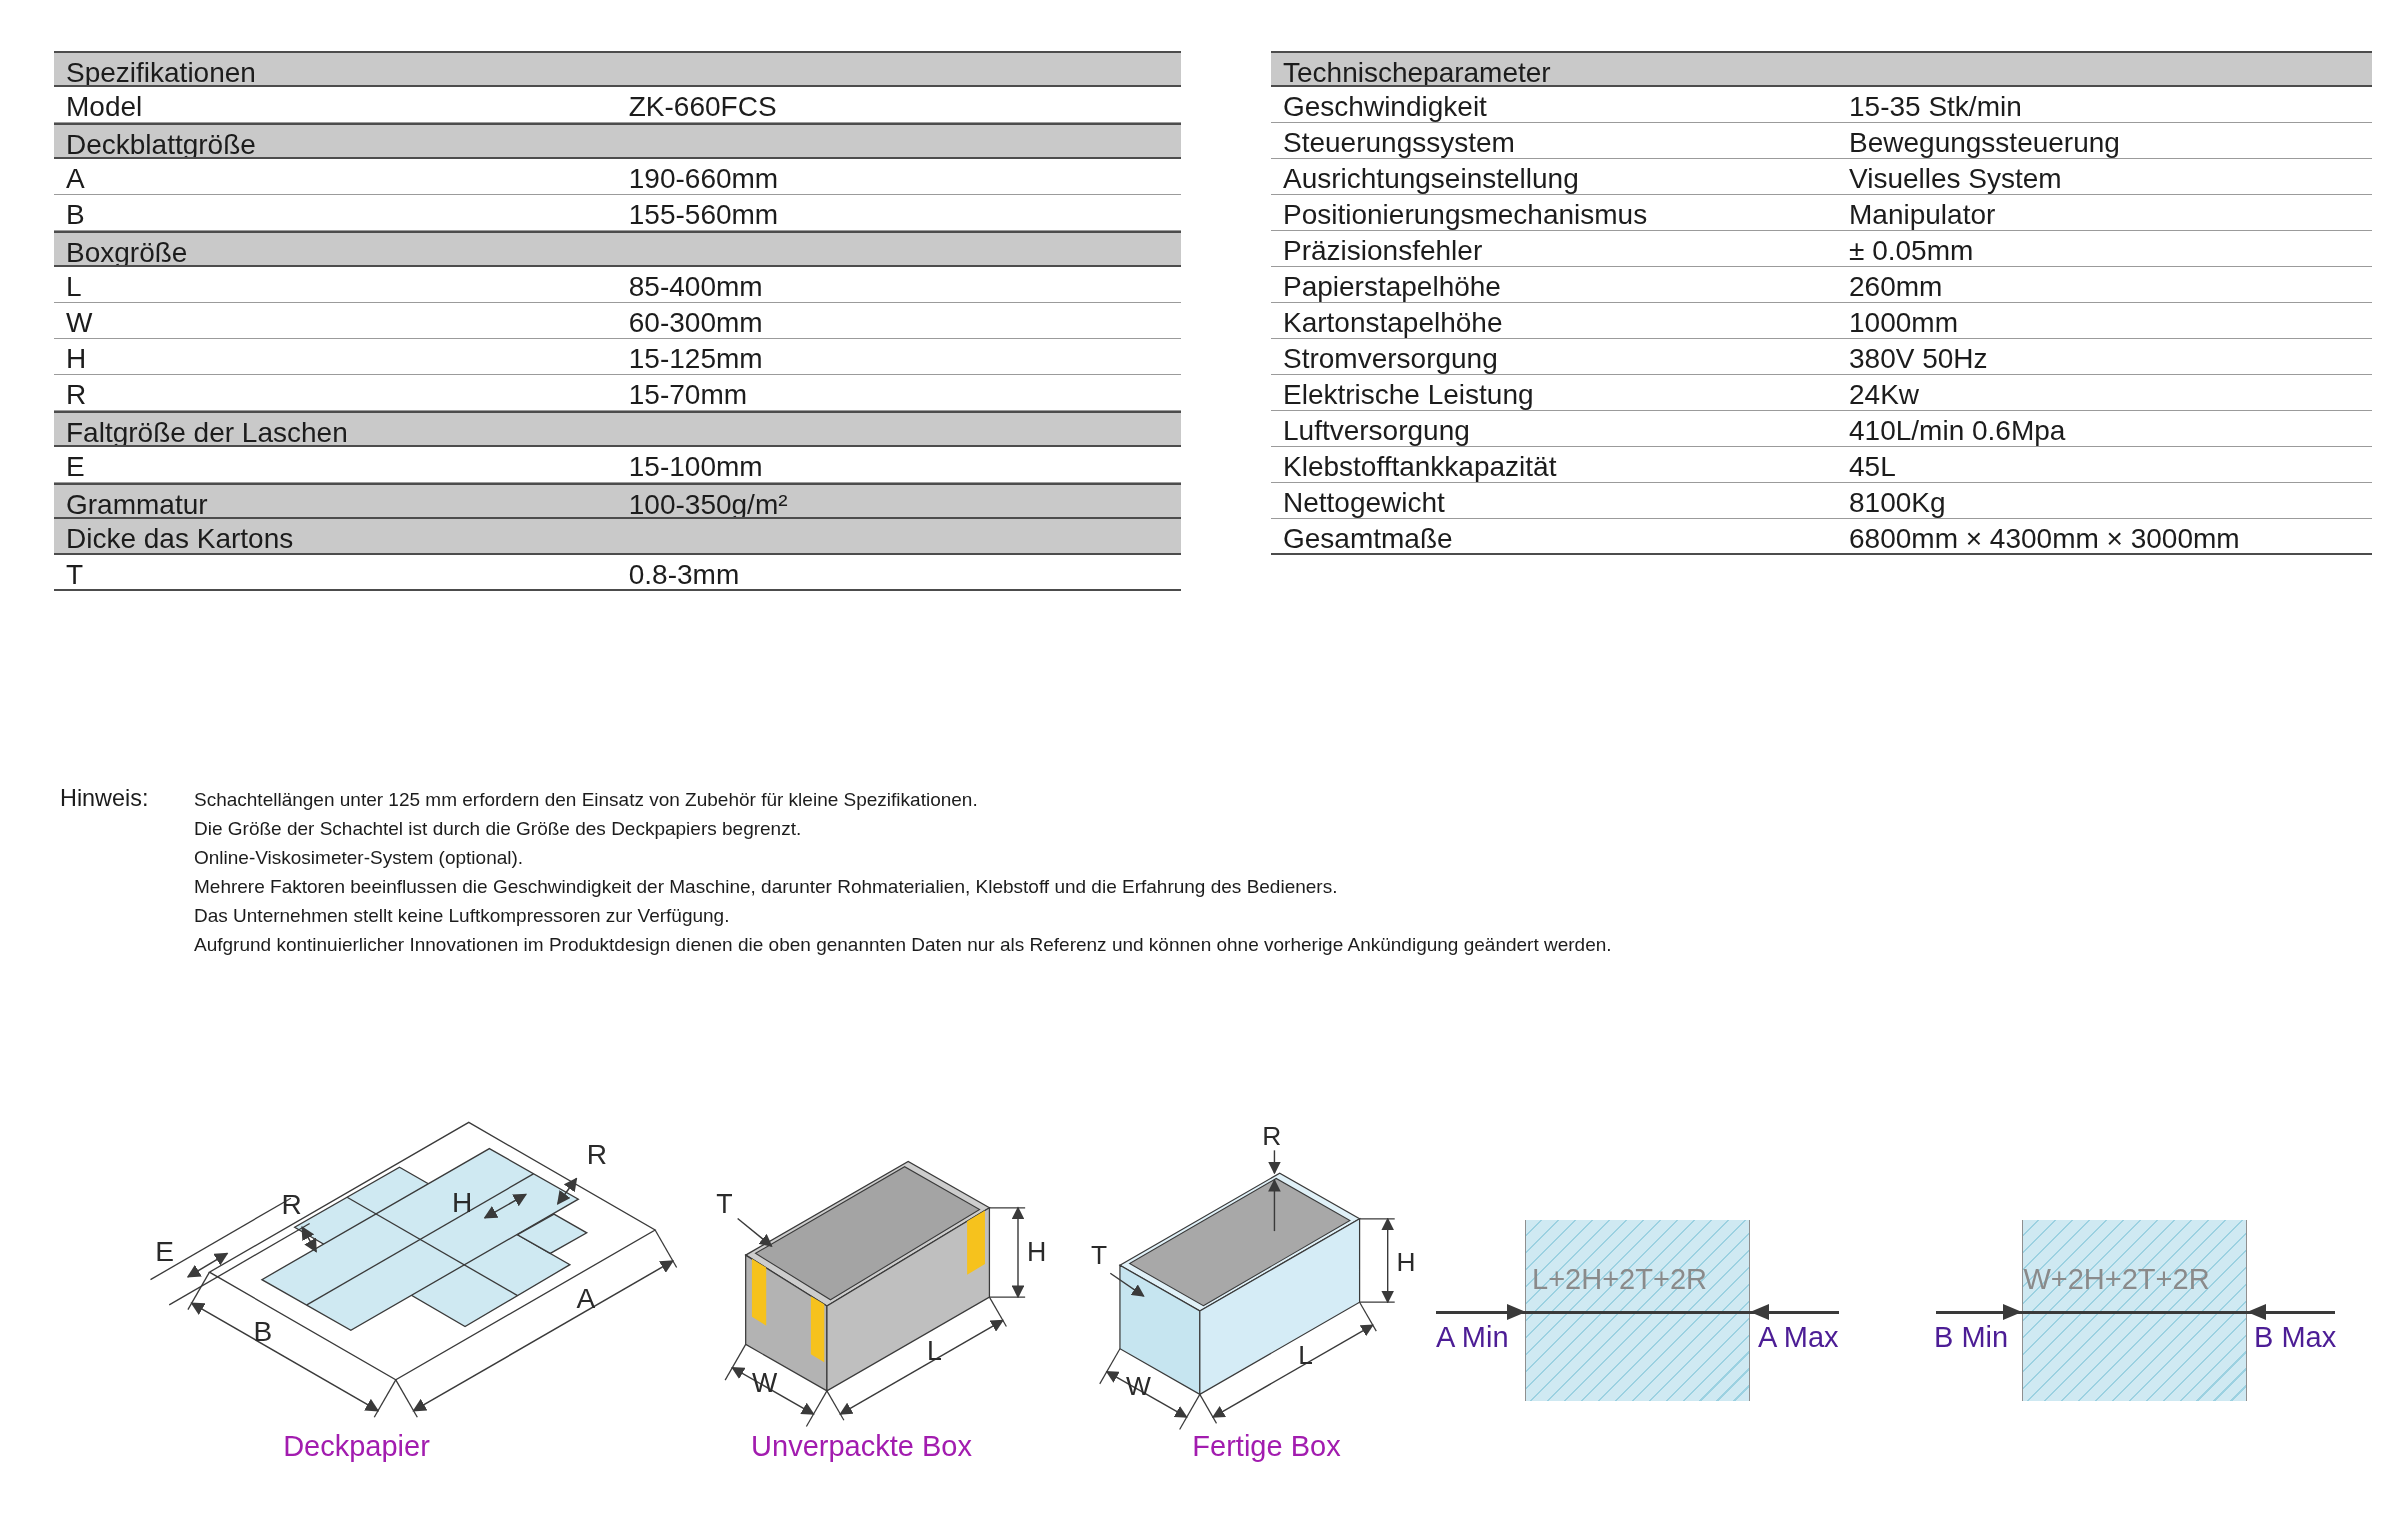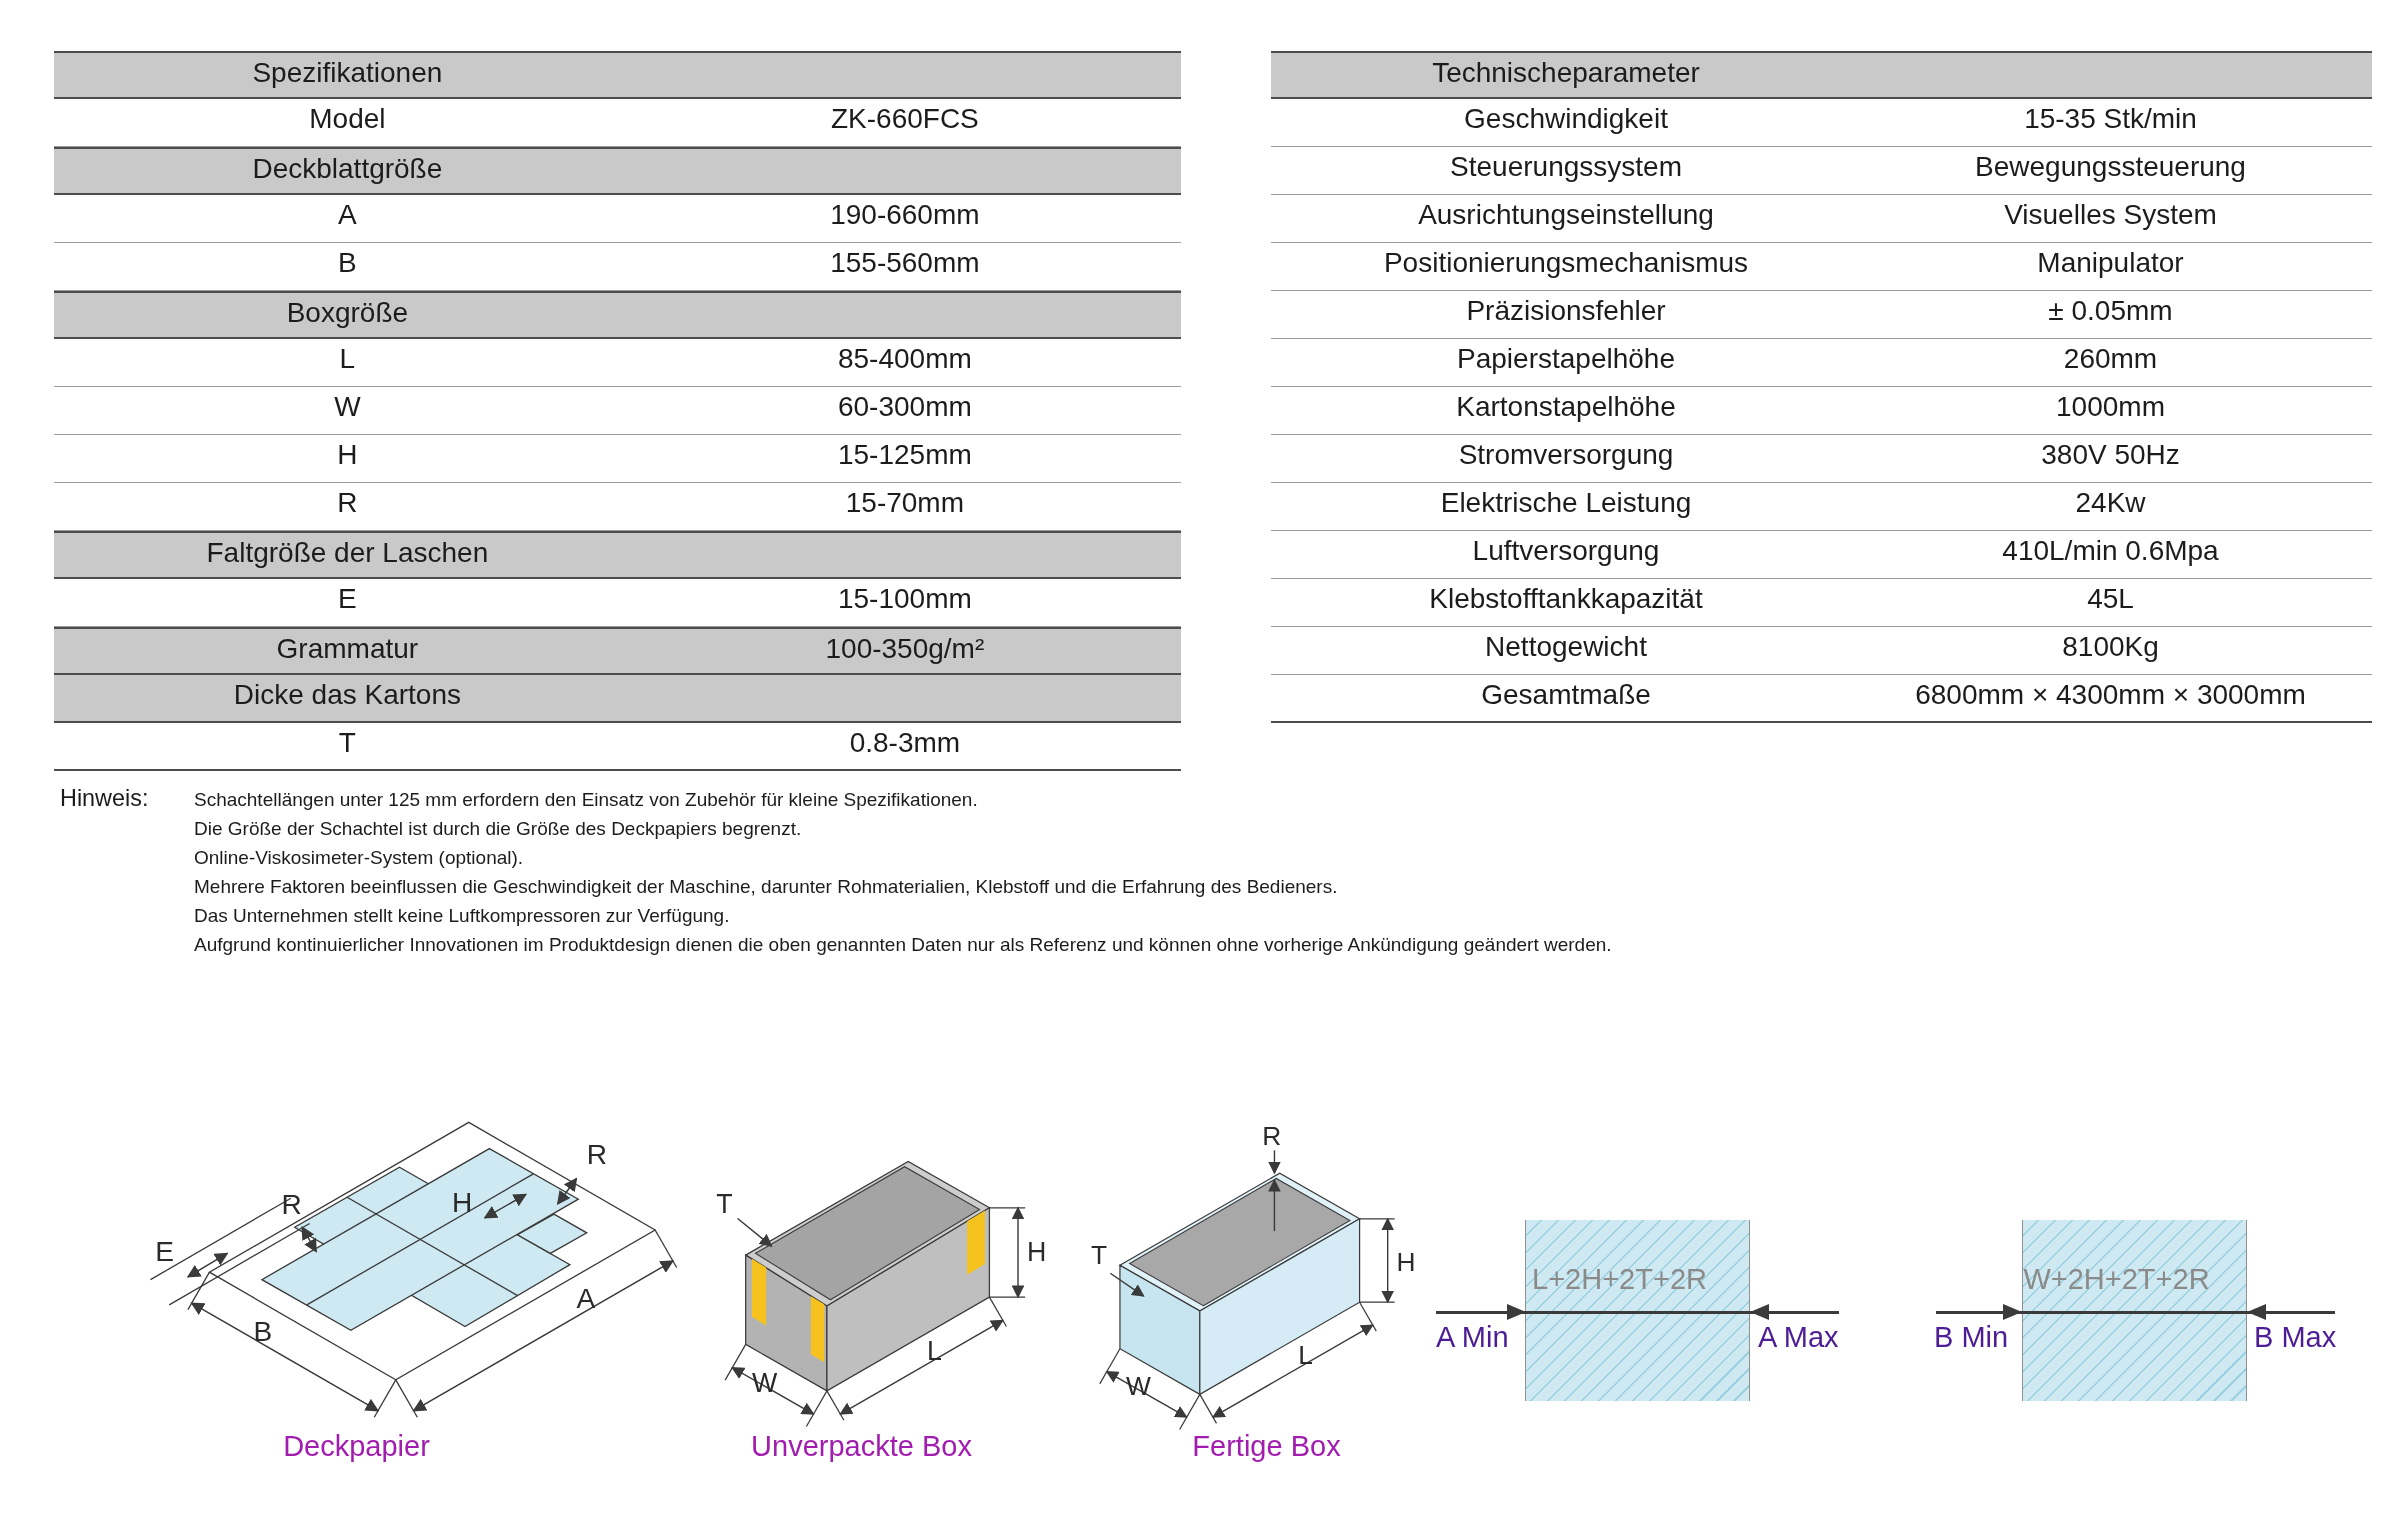--- a/index.html
+++ b/index.html
@@ -2,22 +2,22 @@
 <html style="font-size:15px"><head>
 <meta charset="utf-8">
 <style>
   html,body { margin:0; padding:0; }
   body {
     width:2399px; height:1535px; position:relative; background:#ffffff;
     font-family:"Liberation Sans", sans-serif; color:#1c1c1c; overflow:hidden;
   }
   
   .tbl { position:absolute; top:51px; }
-  .tbl .row { display:flex; height:48px; line-height:39px; font-size:28px;
-              box-sizing:border-box; border-bottom:1.9px solid #9b9b9b; background:#ffffff;text-align:center; }
+  .tbl .row { display:flex; height:36px; line-height:39px; font-size:28px;
+              box-sizing:border-box; border-bottom:1.9px solid #9b9b9b; background:#ffffff; }
   .tbl .row.gray { background:#c9c9c9; border-top:2.8px solid #4c4c4c; border-bottom:2.8px solid #4c4c4c; }
   .tbl .row.gray + .row.gray { border-top:0; }
   .tbl .row.last { border-bottom:2.8px solid #4c4c4c; }
   .tbl .c1 { width:51%; padding-left:12px; box-sizing:border-box; white-space:nowrap; overflow:hidden; }
   .tbl .c2 { flex:1; white-space:nowrap; overflow:hidden; }
   #spec-table  { left:54px;  width:1127px; }
   #param-table { left:1271px; width:1101px; }
   #param-table .c1 { width:52.5%; }
   
   .notes-label { position:absolute; left:60px; top:785px; font-size:23.4px; }

